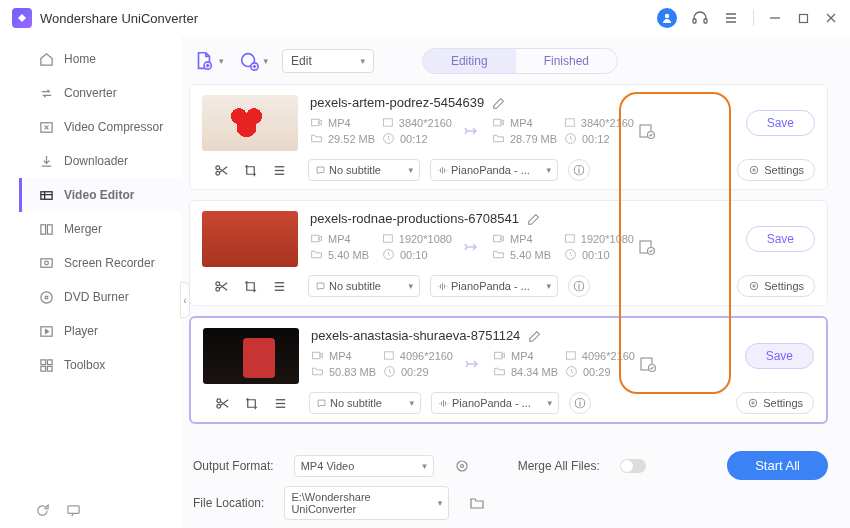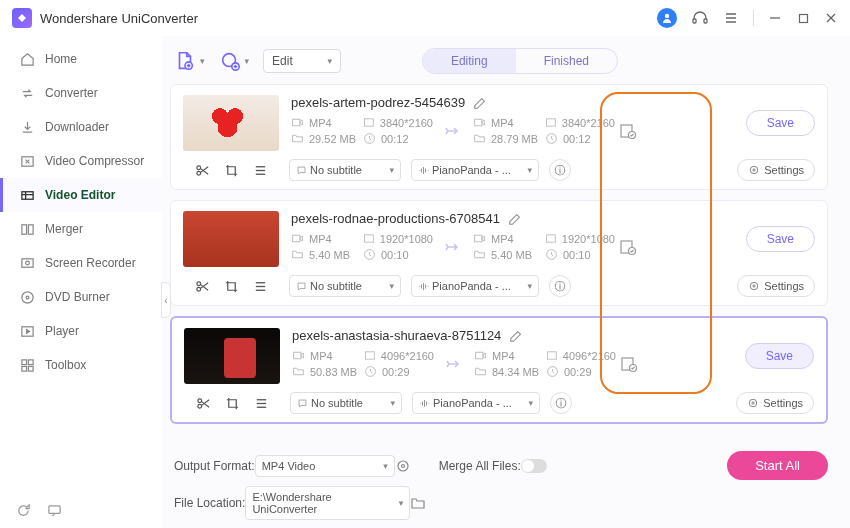--- a/index.html
+++ b/index.html
@@ -4,34 +4,34 @@
 <style>
 * { box-sizing: border-box; margin: 0; padding: 0; font-family: -apple-system, BlinkMacSystemFont, "Segoe UI", sans-serif; }
 body { width: 850px; height: 528px; background: #fff; font-size: 12px; color: #333; overflow: hidden; }
 .titlebar { height: 36px; display: flex; align-items: center; padding: 0 12px; }
 .logo { width: 20px; height: 20px; background: linear-gradient(135deg, #6d5efc, #9b6bff); border-radius: 4px; display: flex; align-items: center; justify-content: center; margin-right: 8px; }
 .title { font-weight: 500; font-size: 13px; flex: 1; }
 .title-icons { display: flex; align-items: center; gap: 14px; }
 .title-icons svg, .title-icons .win-btn { cursor: default; }
 .avatar-badge { width: 20px; height: 20px; background: #2e7ff9; border-radius: 50%; display: flex; align-items: center; justify-content: center; }
 .win-btn { width: 14px; height: 14px; display: flex; align-items: center; justify-content: center; color: #666; }
-.main { display: flex; height: calc(100% - 36px); }
+.main { display: flex; height: calc(100% - 36px); padding-left: 19px; }
 .sidebar { width: 162px; border-right: none; padding-top: 6px; display: flex; flex-direction: column; }
 .sidebar-items { flex: 1; }
 .sidebar-item { display: flex; align-items: center; gap: 10px; padding: 9px 16px; color: #666; cursor: default; border-left: 3px solid transparent; }
-.sidebar-item.active { border-left-color: #7667ff; color: #14532d; font-weight: 600; background: #fafaff; }
+.sidebar-item.active { border-left-color: #7667ff; color: #737373; font-weight: 600; background: #fafaff; }
 .sidebar-item .s-icon { width: 16px; height: 16px; display: flex; align-items: center; justify-content: center; }
 .sidebar-footer { display: flex; gap: 16px; padding: 10px 16px; color: #888; }
 .content { flex: 1; background: #fbfbfd; padding: 8px 18px 8px 8px; display: flex; flex-direction: column; position: relative; }
 .collapse-tab { position: absolute; left: -1px; top: 246px; width: 10px; height: 36px; background: #fff; border: 1px solid #e5e5e5; border-radius: 0 6px 6px 0; display: flex; align-items: center; justify-content: center; font-size: 10px; color: #888; }
 .content-header { display: flex; align-items: center; gap: 14px; padding: 4px 4px 10px 4px; }
 .hbtn { display: flex; align-items: center; gap: 2px; color: #7667ff; }
 .hbtn svg { width: 22px; height: 22px; }
 .chev { font-size: 9px; color: #888; margin-left: 2px; }
-.edit-sel { border: 1px solid #ddd; border-radius: 4px; padding: 4px 8px; width: 78px; display: flex; justify-content: space-between; align-items: center; color: #555; background: #fff; text-align: right; }
+.edit-sel { border: 1px solid #ddd; border-radius: 4px; padding: 4px 8px; width: 92px; display: flex; justify-content: space-between; align-items: center; color: #555; background: #fff; text-align: right; }
 .pill-tabs { display: flex; border: 1px solid #e0def5; border-radius: 14px; overflow: hidden; margin-left: auto; margin-right: 210px; }
 .pill-tab { padding: 5px 28px; font-size: 12px; color: #7c74c8; }
 .pill-tab.active { background: #ecebfb; }
 .list { flex: 1; overflow: auto; display: flex; flex-direction: column; gap: 10px; padding-right: 4px; }
 .card { background: #fff; border: 1px solid #eceaf5; border-radius: 6px; padding: 10px 12px 8px 12px; display: grid; grid-template-columns: 100px 1fr 72px; grid-template-rows: auto auto; gap: 0 8px; }
 .card.selected { border: 2px solid #b9b1f3; }
 .thumb { width: 96px; height: 56px; border-radius: 3px; background: #b02020; grid-row: 1; grid-column: 1; overflow: hidden; }
 .thumb.t1 { background: linear-gradient(#f3ebe4, #e8d8c8); position: relative; }
 .thumb.t1::after { content:''; position:absolute; left:22px; top:8px; width:50px; height:44px; background: radial-gradient(circle at 30% 30%, #e62222 8px, transparent 8px), radial-gradient(circle at 60% 30%, #e62222 8px, transparent 8px), radial-gradient(circle at 45% 55%, #e62222 10px, transparent 10px); }
 .thumb.t2 { background: linear-gradient(#c94632, #a8341f); }
@@ -50,26 +50,26 @@
 .card.selected .save-btn { background: #f1effd; }
 .tool-row { grid-row: 2; grid-column: 1 / -1; display: flex; align-items: center; gap: 10px; padding-top: 8px; }
 .tool-icons { display: flex; gap: 14px; width: 96px; justify-content: center; color: #555; }
 .sel { border: 1px solid #e0e0e0; border-radius: 4px; padding: 4px 6px; display: flex; align-items: center; justify-content: space-between; background: #fff; font-size: 11px; color: #555; }
 .sel.sub { width: 112px; }
 .sel.audio { width: 128px; }
 .round-icon { width: 22px; height: 22px; border: 1px solid #e0e0e0; border-radius: 50%; display: flex; align-items: center; justify-content: center; color: #666; font-size: 11px; }
 .settings-pill { border: 1px solid #e0e0e0; border-radius: 12px; padding: 4px 10px; display: flex; align-items: center; gap: 4px; font-size: 11px; color: #555; margin-left: auto; }
 .highlight-box { position: absolute; border: 2px solid #e87a1f; border-radius: 18px; left: 438px; top: 56px; width: 112px; height: 302px; pointer-events: none; }
 .footer { display: flex; flex-direction: column; gap: 6px; padding: 8px 4px 0 4px; }
-.footer-row { display: flex; align-items: center; gap: 0; font-size: 12px; color: #555; }
+.footer-row { display: flex; align-items: center; gap: 20px; font-size: 12px; color: #555; }
 .footer .sel.fmt { width: 140px; }
 .footer .sel.loc { width: 165px; }
 .toggle { width: 26px; height: 14px; border-radius: 7px; background: #ddd; position: relative; }
 .toggle::after { content:''; position:absolute; left:1px; top:1px; width:12px; height:12px; background:#fff; border-radius:50%; }
-.start-btn { margin-left: auto; background: #ec4899; color: #fff; border-radius: 16px; padding: 7px 28px; font-size: 13px; }
+.start-btn { margin-left: auto; background: #3b82f6; color: #fff; border-radius: 16px; padding: 7px 28px; font-size: 13px; }
 svg { display: block; }
 </style>
 </head>
 <body>
 
 <div class="titlebar">
   <div class="logo">
     <svg width="12" height="12" viewBox="0 0 12 12">
         <path d="M2 6 L6 2 L10 6 L6 10 Z" fill="#fff"></path>
       </svg>
@@ -127,33 +127,33 @@
           <span class="s-icon">
             <svg width="15" height="15" viewBox="0 0 16 16" fill="none" stroke="#888" stroke-width="1.3">
               <path d="M3 6h8l-2-2M13 10H5l2 2"></path>
             </svg>
           </span>
           <span>Converter</span>
         </div>
       <div class="sidebar-item">
           <span class="s-icon">
             <svg width="15" height="15" viewBox="0 0 16 16" fill="none" stroke="#888" stroke-width="1.3">
-              <path d="M8 2v8m-3-3l3 3 3-3M3 13h10"></path>
-            </svg>
-          </span>
-          <span>Downloader</span>
-        </div>
-      <div class="sidebar-item">
-          <span class="s-icon">
-            <svg width="15" height="15" viewBox="0 0 16 16" fill="none" stroke="#888" stroke-width="1.3">
               <rect x="2" y="3" width="12" height="10"></rect>
               <path d="M6 6l4 4M10 6l-4 4"></path>
             </svg>
           </span>
           <span>Video Compressor</span>
+        </div>
+      <div class="sidebar-item">
+          <span class="s-icon">
+            <svg width="15" height="15" viewBox="0 0 16 16" fill="none" stroke="#888" stroke-width="1.3">
+              <path d="M8 2v8m-3-3l3 3 3-3M3 13h10"></path>
+            </svg>
+          </span>
+          <span>Downloader</span>
         </div>
       <div class="sidebar-item active">
           <span class="s-icon">
             <svg width="15" height="15" viewBox="0 0 16 16" fill="none" stroke="#333" stroke-width="1.4">
               <rect x="2" y="4" width="12" height="8"></rect>
               <path d="M2 7h12M6 4v8"></path>
             </svg>
           </span>
           <span>Video Editor</span>
         </div>

